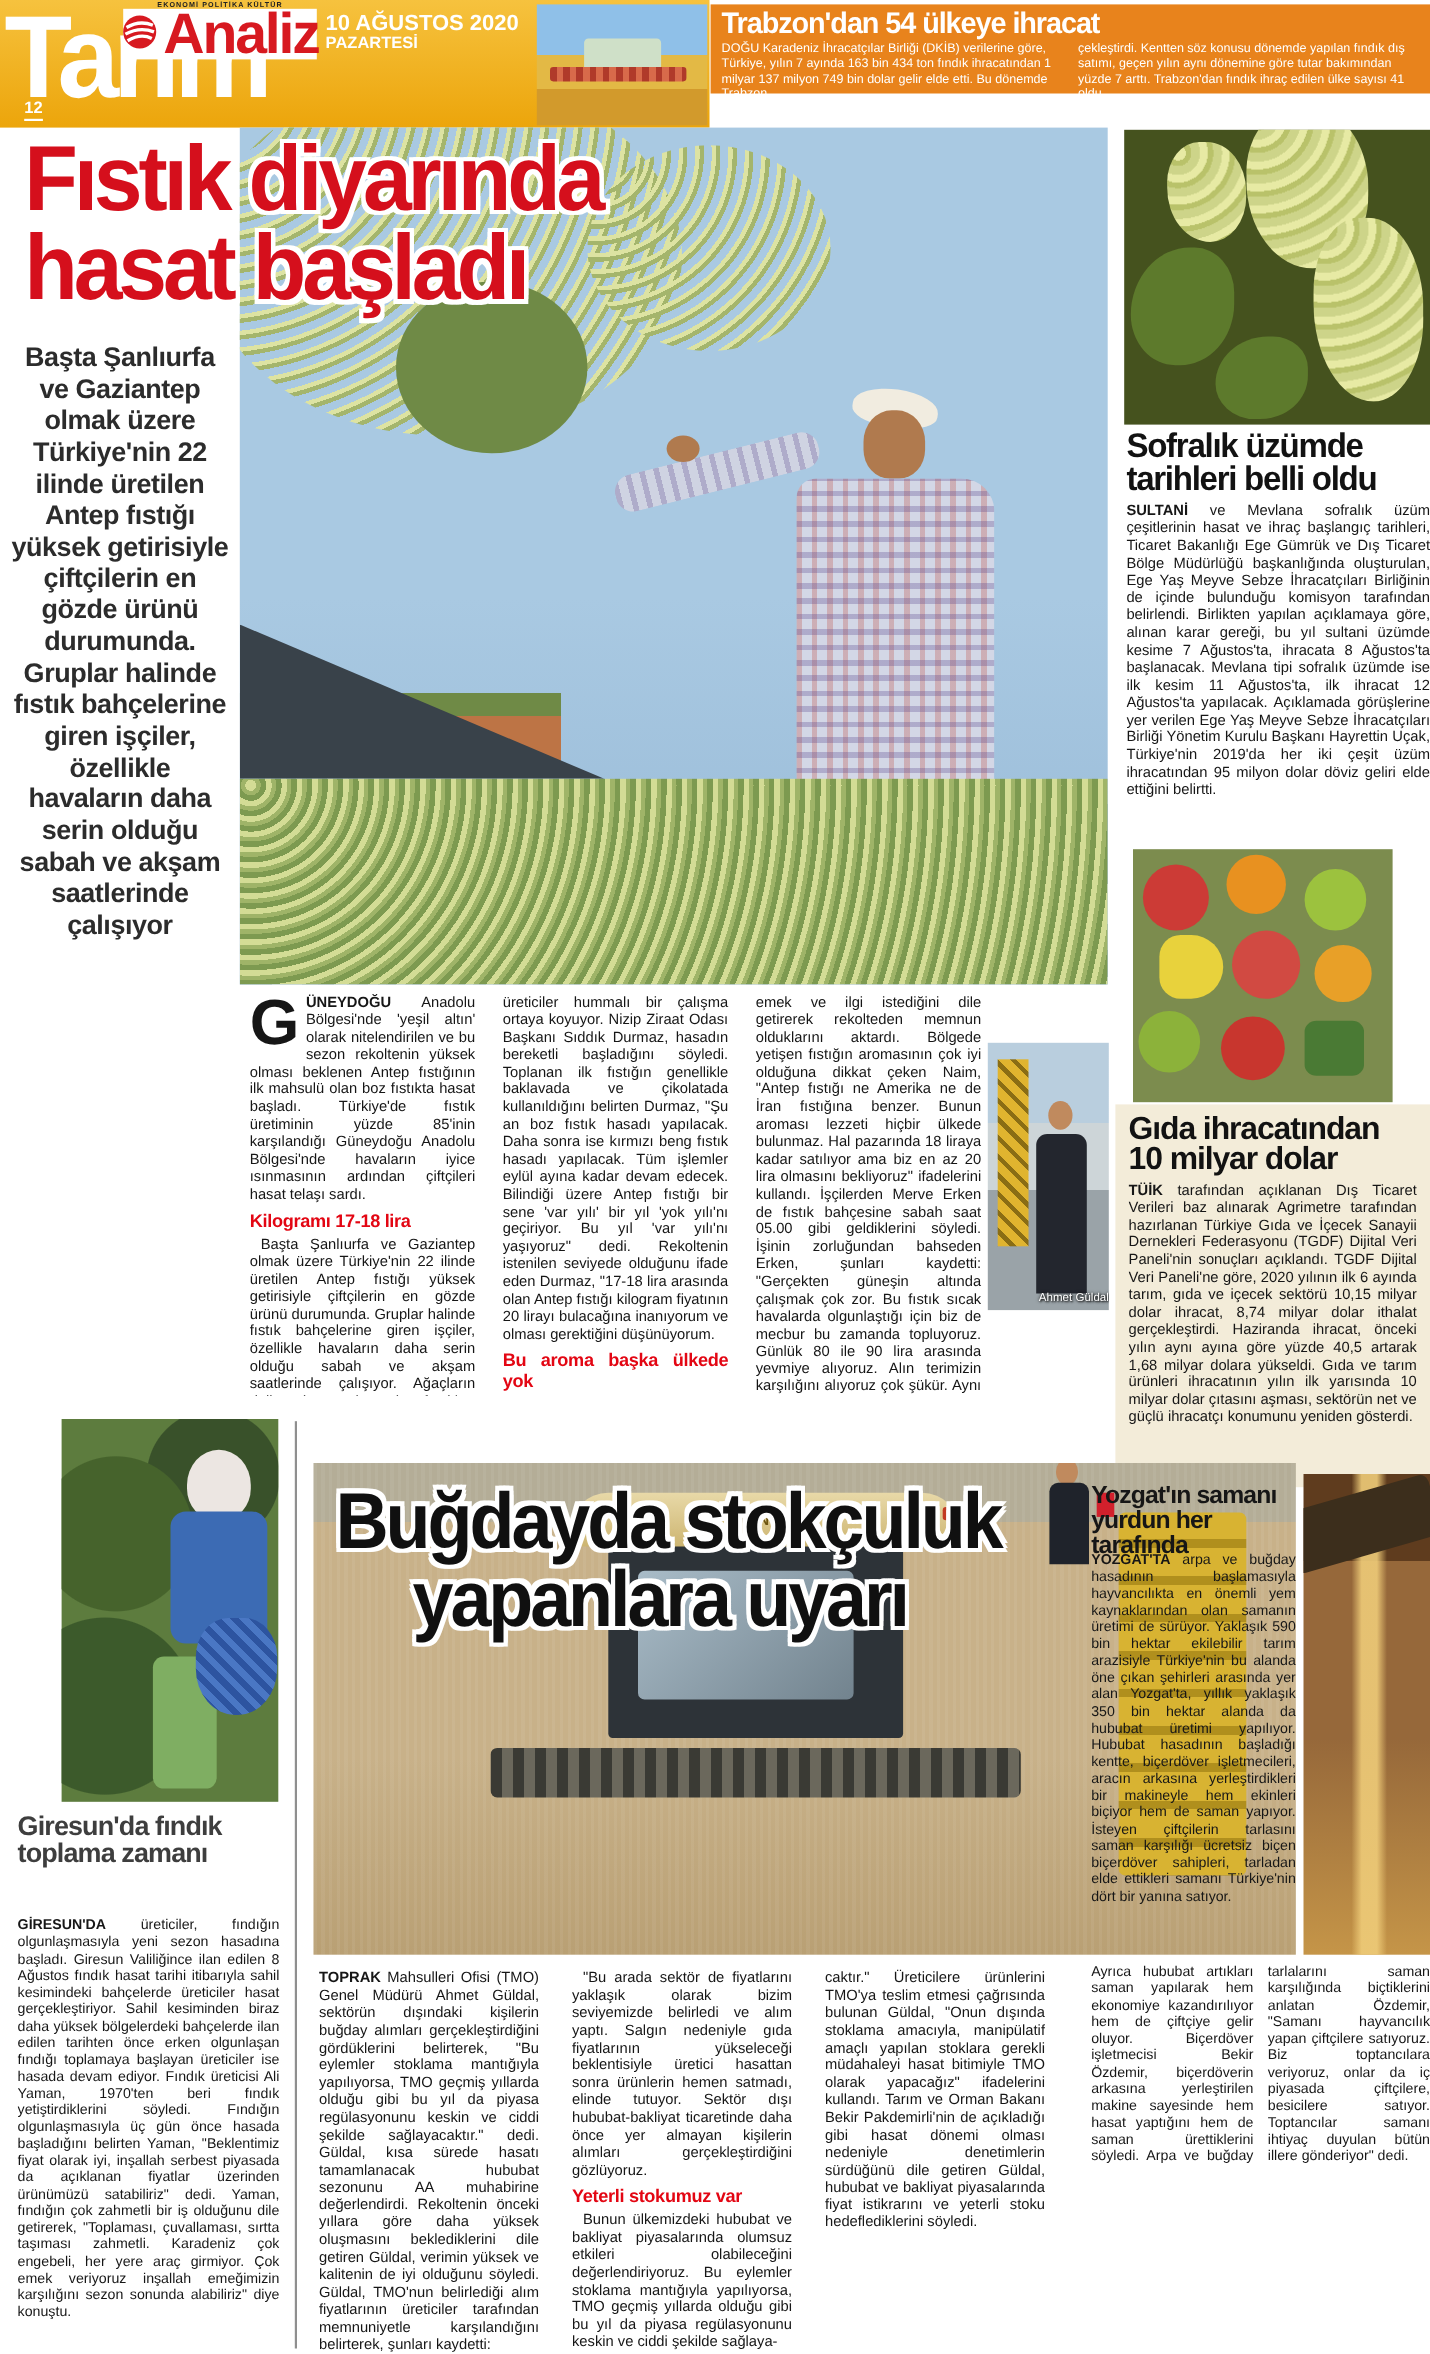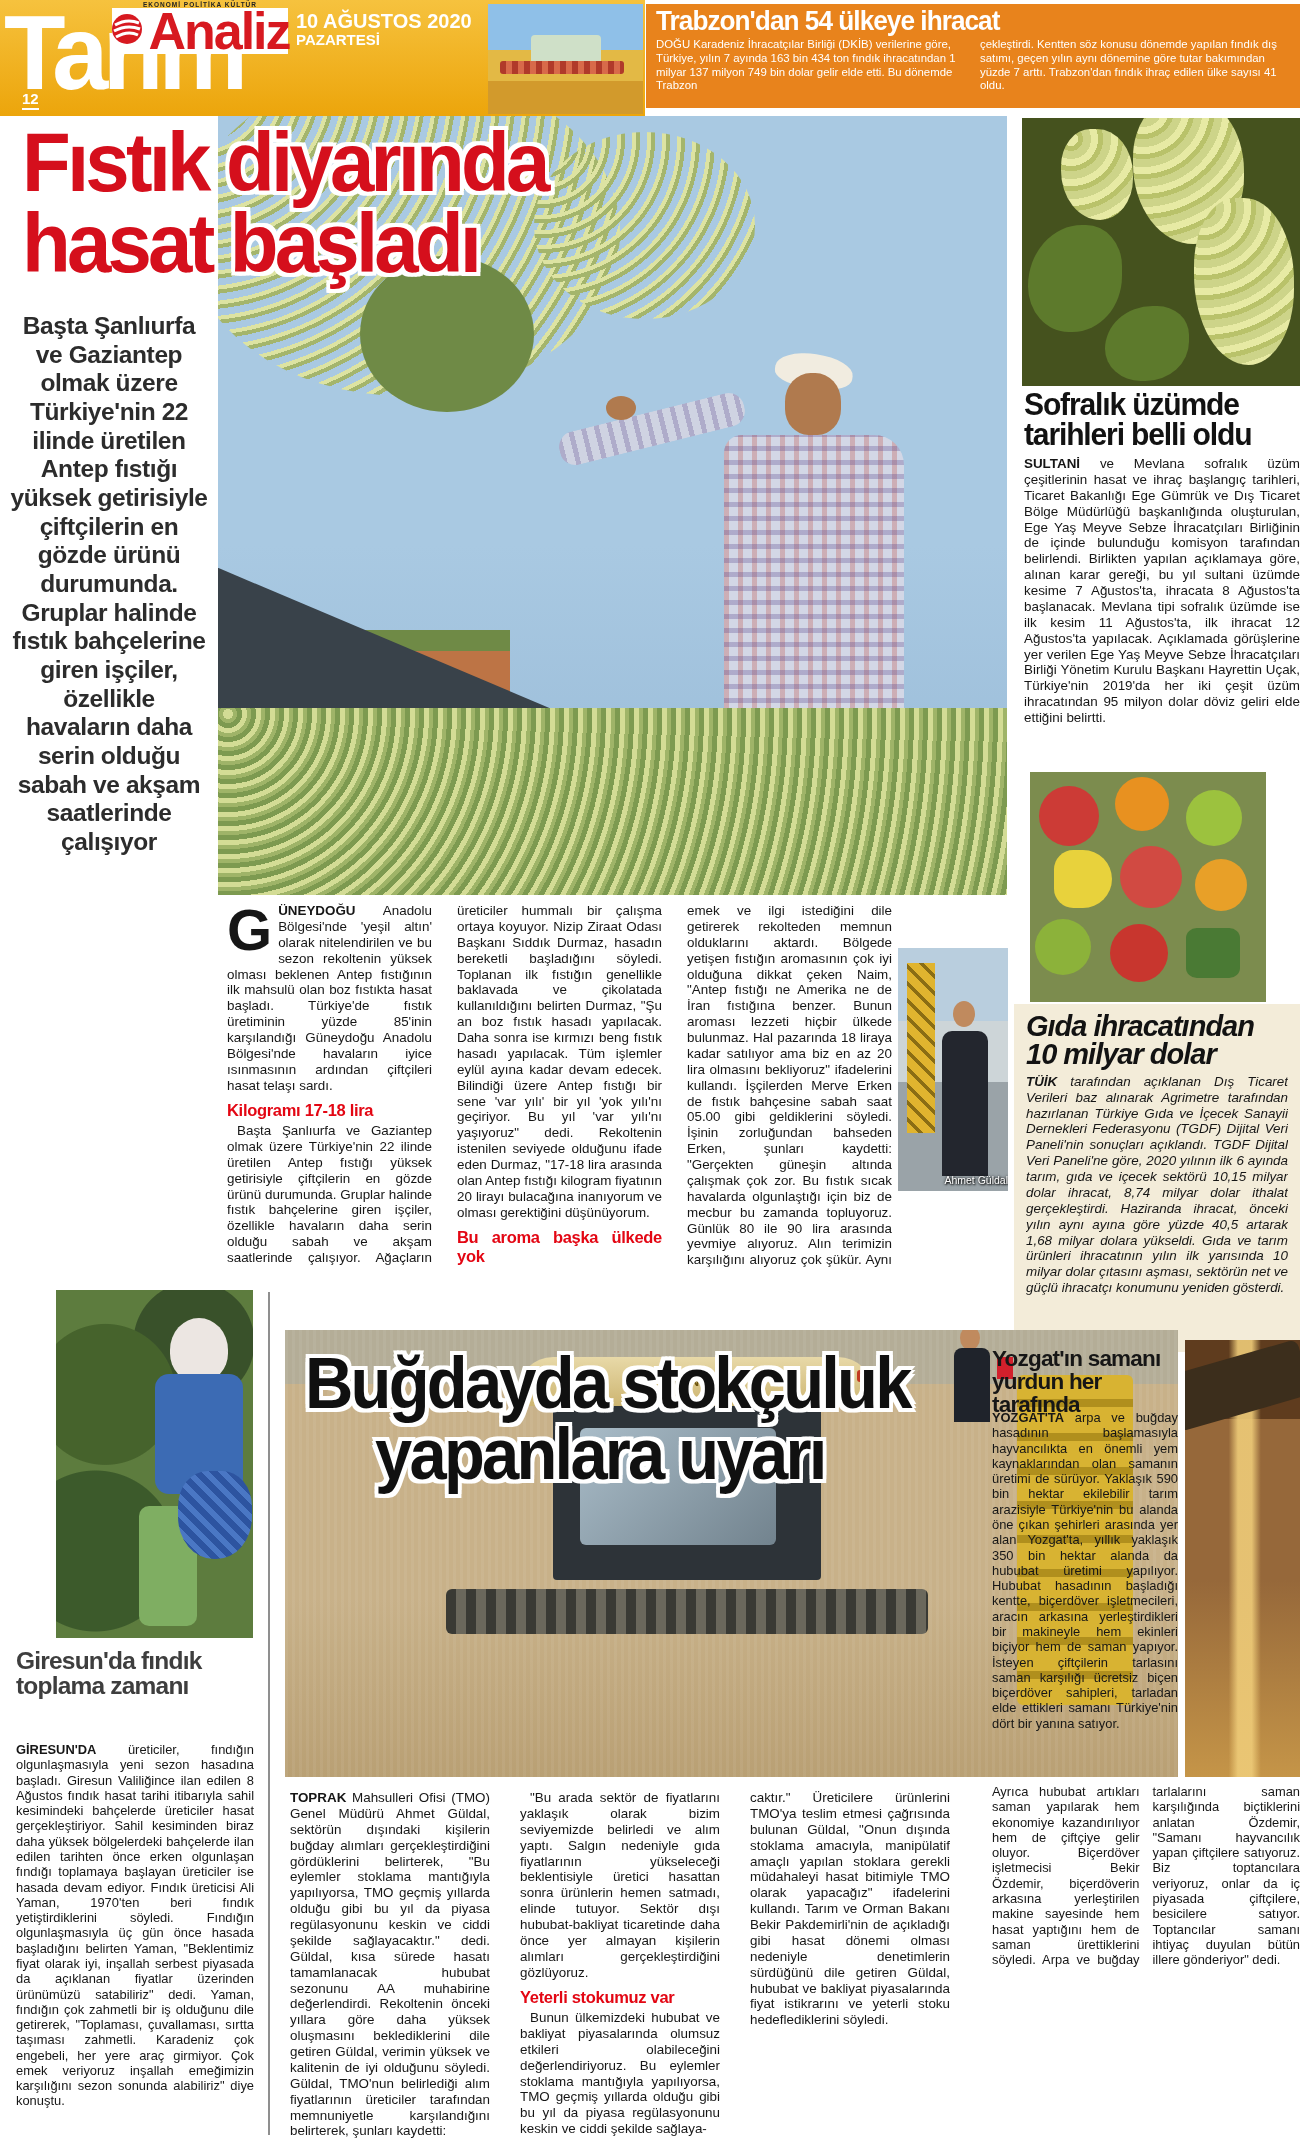--- a/index.html
+++ b/index.html
@@ -19,21 +19,21 @@
   #analiz-box{background:#fff;height:46px;display:flex;align-items:center;justify-content:center;gap:4px;padding:0 6px;}
   #analiz-text{color:#d71920;font-size:52px;font-weight:900;letter-spacing:-2px;line-height:1;}
   #date-block{left:296px;top:10px;color:#fff;font-weight:800;line-height:1.1;}
   #date-line1{font-size:20px;}
   #date-line2{font-size:15px;}
   #wheat-photo{left:488px;top:4px;width:155px;height:110px;background:linear-gradient(180deg,#8fc0e8 0 42%,#e3b945 42% 70%,#d29a2c 70% 100%);}
   #wheat-photo .combine{position:absolute;left:28%;top:28%;width:45%;height:30%;background:#cfe0c8;border-radius:4px;}
   #wheat-photo .reel{position:absolute;left:8%;top:52%;width:80%;height:12%;background:repeating-linear-gradient(90deg,#b03a2a 0 6px,#d86a4a 6px 12px);border-radius:3px;}
 
   
-  #trabzon-panel{left:646px;top:4px;width:654px;height:104px;background:#e8831c;padding:3px 10px 4px;}
+  #trabzon-panel{left:646px;top:4px;width:654px;height:81px;background:#e8831c;padding:3px 10px 4px;}
   #trabzon-headline{color:#fff;font-size:27px;font-weight:800;letter-spacing:-1px;line-height:1.05;transform:scaleX(.97);transform-origin:left;}
   #trabzon-cols{display:flex;gap:14px;margin-top:3px;}
   #trabzon-cols .tc{flex:1;color:#fff;font-size:11.4px;line-height:1.2;font-weight:500;}
 
   
   #main-photo{left:218px;top:116px;width:789px;height:779px;background:linear-gradient(180deg,#a9c9e2 0 55%,#97b9d6 100%);}
   #main-photo .foliage{position:absolute;border-radius:50%;}
   #main-photo .nuts-tex{background:repeating-radial-gradient(circle at 8px 8px,#dde3a2 0 4px,#a4b56c 4px 8px,rgba(0,0,0,0) 8px 15px);}
   #main-photo .orchard{position:absolute;left:0;top:66%;width:37%;height:9%;background:linear-gradient(180deg,#6f8a46 0 30%,#bd7445 30% 100%);}
   #main-photo .trailer{position:absolute;left:0;top:58%;width:42%;height:18%;background:#39424a;clip-path:polygon(0 0,100% 100%,0 100%);}
@@ -63,21 +63,21 @@
   #guldal-caption{position:absolute;bottom:5px;left:0;width:100%;text-align:right;color:#fff;font-size:10.5px;font-weight:400;text-shadow:0 0 3px #000,1px 1px 2px #000;}
 
   
   #grapes-photo{left:1022px;top:118px;width:278px;height:268px;background:#45521e;}
   #grapes-photo .cluster{position:absolute;border-radius:45% 55% 50% 60%;background:repeating-radial-gradient(circle at 10px 10px,#e7eaa4 0 7px,#b9c26a 7px 12px,rgba(0,0,0,0) 12px 20px),#cdd489;}
   #grapes-photo .leaf{position:absolute;border-radius:60% 40% 55% 45%;background:#5d7a2c;}
   #sofralik-head{left:1024px;top:390px;width:276px;font-size:31px;font-weight:800;color:#121212;line-height:.98;letter-spacing:-1.2px;transform:scaleX(.97);transform-origin:left;}
   #sofralik-body{left:1024px;top:456px;width:276px;height:306px;overflow:hidden;}
   #fruit-photo{left:1030px;top:772px;width:236px;height:230px;background:#7c8c4e;}
   #fruit-photo .f{position:absolute;border-radius:50%;}
-  #gida-panel{left:1014px;top:1004px;width:286px;height:348px;background:#f3ecd9;padding:8px 12px;font-style:italic;}
+  #gida-panel{left:1014px;top:1004px;width:286px;height:348px;background:#f3ecd9;padding:8px 12px;}
   #gida-head{font-size:29px;font-weight:800;color:#121212;line-height:.98;letter-spacing:-1px;}
   #gida-body{margin-top:5px;height:270px;overflow:hidden;}
 
   
   #woman-photo{left:56px;top:1290px;width:197px;height:348px;background:radial-gradient(circle at 25% 30%,#46632c 0 70px,rgba(0,0,0,0) 71px),radial-gradient(circle at 70% 15%,#39512a 0 60px,rgba(0,0,0,0) 61px),radial-gradient(circle at 20% 75%,#3c5a2b 0 80px,rgba(0,0,0,0) 81px),#5d7c3e;}
   #woman-photo .scarf{position:absolute;left:58%;top:8%;width:58px;height:64px;background:#ece6e2;border-radius:50% 50% 45% 45%;}
   #woman-photo .jacket{position:absolute;left:50%;top:24%;width:88px;height:120px;background:#3c6bb4;border-radius:14px;}
   #woman-photo .basket{position:absolute;left:62%;top:52%;width:74px;height:88px;background:repeating-linear-gradient(45deg,#2d54a0 0 6px,#4a77c4 6px 12px);border-radius:40% 40% 48% 48%;}
   #woman-photo .pants{position:absolute;left:42%;top:62%;width:58px;height:120px;background:#7fae62;border-radius:10px;}
   #giresun-head{left:16px;top:1648px;width:240px;font-size:24.5px;font-weight:700;color:#3e3e3e;line-height:1.02;letter-spacing:-.8px;}

